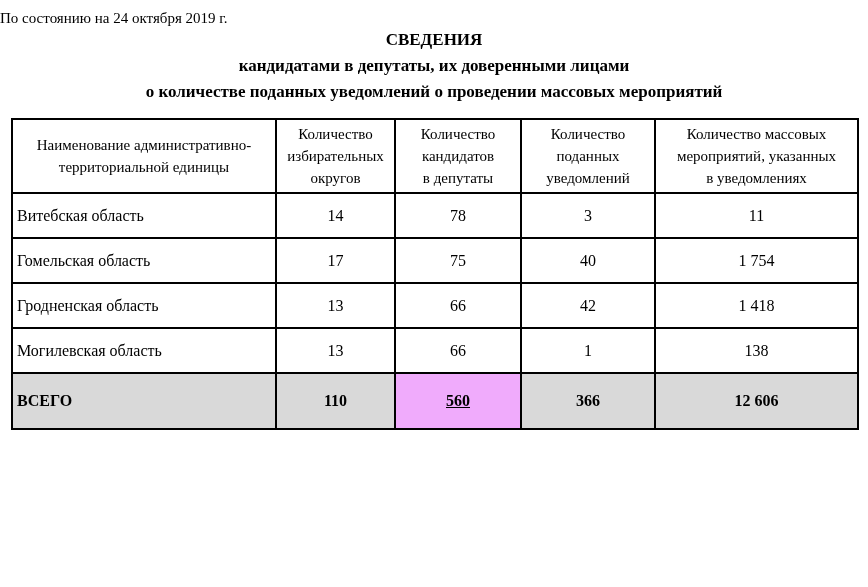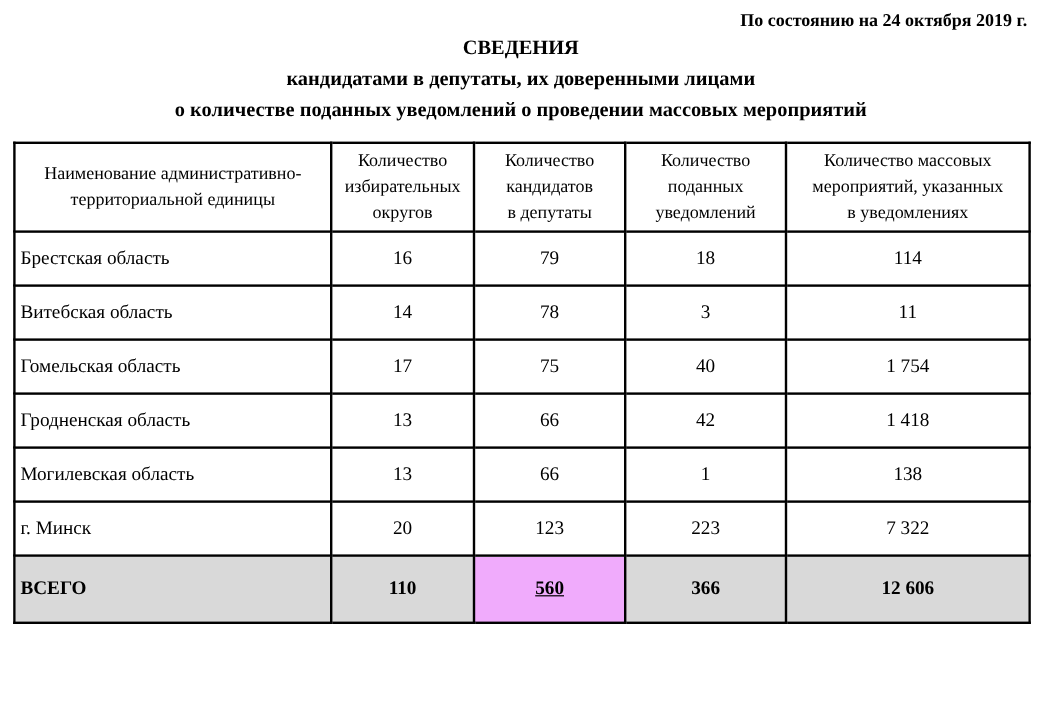--- a/index.html
+++ b/index.html
@@ -11,23 +11,23 @@
     position: relative;
     width: 868px;
     height: 587px;
     background: #ffffff;
     color: #000000;
     font-family: "Liberation Serif", "DejaVu Serif", serif;
     overflow: hidden;
     box-sizing: border-box;
   }
   .date-note {
-    text-align: right;
+    text-align: left;
     padding: 10px 12px 0 0;
-    font-weight: bold;
+    font-weight: normal;
     font-size: 15px;
   }
   .title-block {
     text-align: center;
     font-weight: bold;
     font-size: 17px;
     line-height: 26px;
   }
   table.report {
     border-collapse: collapse;
@@ -101,27 +101,20 @@
         <th>Количество
 поданных
 уведомлений</th>
         <th>Количество массовых
 мероприятий, указанных
 в уведомлениях</th>
       </tr>
     </thead>
     <tbody>
       <tr>
-        <td class="region">Брестская область</td>
-        <td class="num">16</td>
-        <td class="num">79</td>
-        <td class="num">18</td>
-        <td class="num">114</td>
-      </tr>
-      <tr>
         <td class="region">Витебская область</td>
         <td class="num">14</td>
         <td class="num">78</td>
         <td class="num">3</td>
         <td class="num">11</td>
       </tr>
       <tr>
         <td class="region">Гомельская область</td>
         <td class="num">17</td>
         <td class="num">75</td>
@@ -135,27 +128,20 @@
         <td class="num">42</td>
         <td class="num">1 418</td>
       </tr>
       <tr>
         <td class="region">Могилевская область</td>
         <td class="num">13</td>
         <td class="num">66</td>
         <td class="num">1</td>
         <td class="num">138</td>
       </tr>
-      <tr>
-        <td class="region">г. Минск</td>
-        <td class="num">20</td>
-        <td class="num">123</td>
-        <td class="num">223</td>
-        <td class="num">7 322</td>
-      </tr>
       <tr class="total-row">
         <td class="region" style="background: rgb(217, 217, 217);">ВСЕГО</td>
         <td class="num" style="background: rgb(217, 217, 217);">110</td>
         <td class="num" style="background: #f0abfc; text-decoration: underline;">560</td>
         <td class="num" style="background: rgb(217, 217, 217);">366</td>
         <td class="num" style="background: rgb(217, 217, 217);">12 606</td>
       </tr>
     </tbody>
   </table>
 

